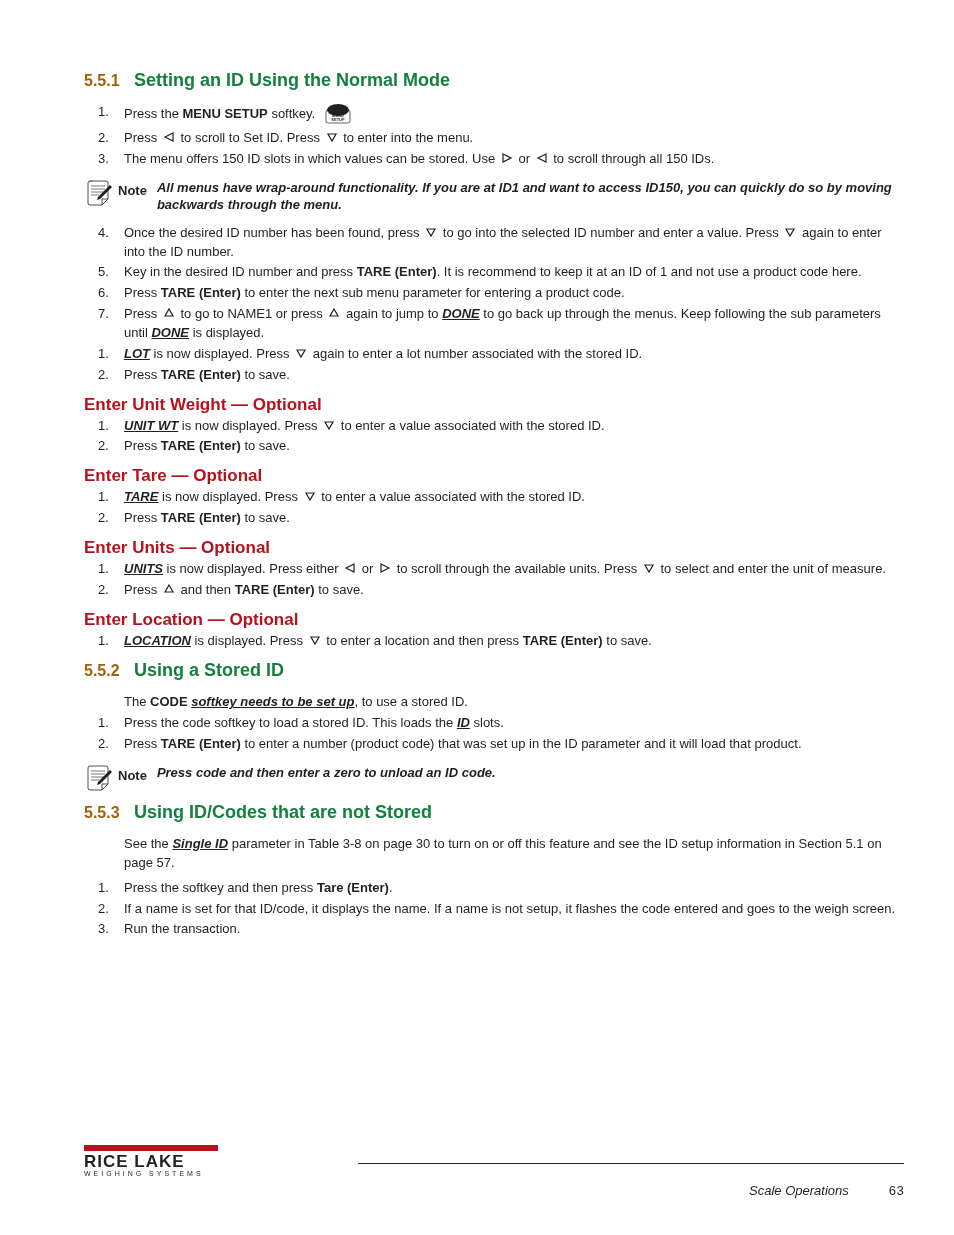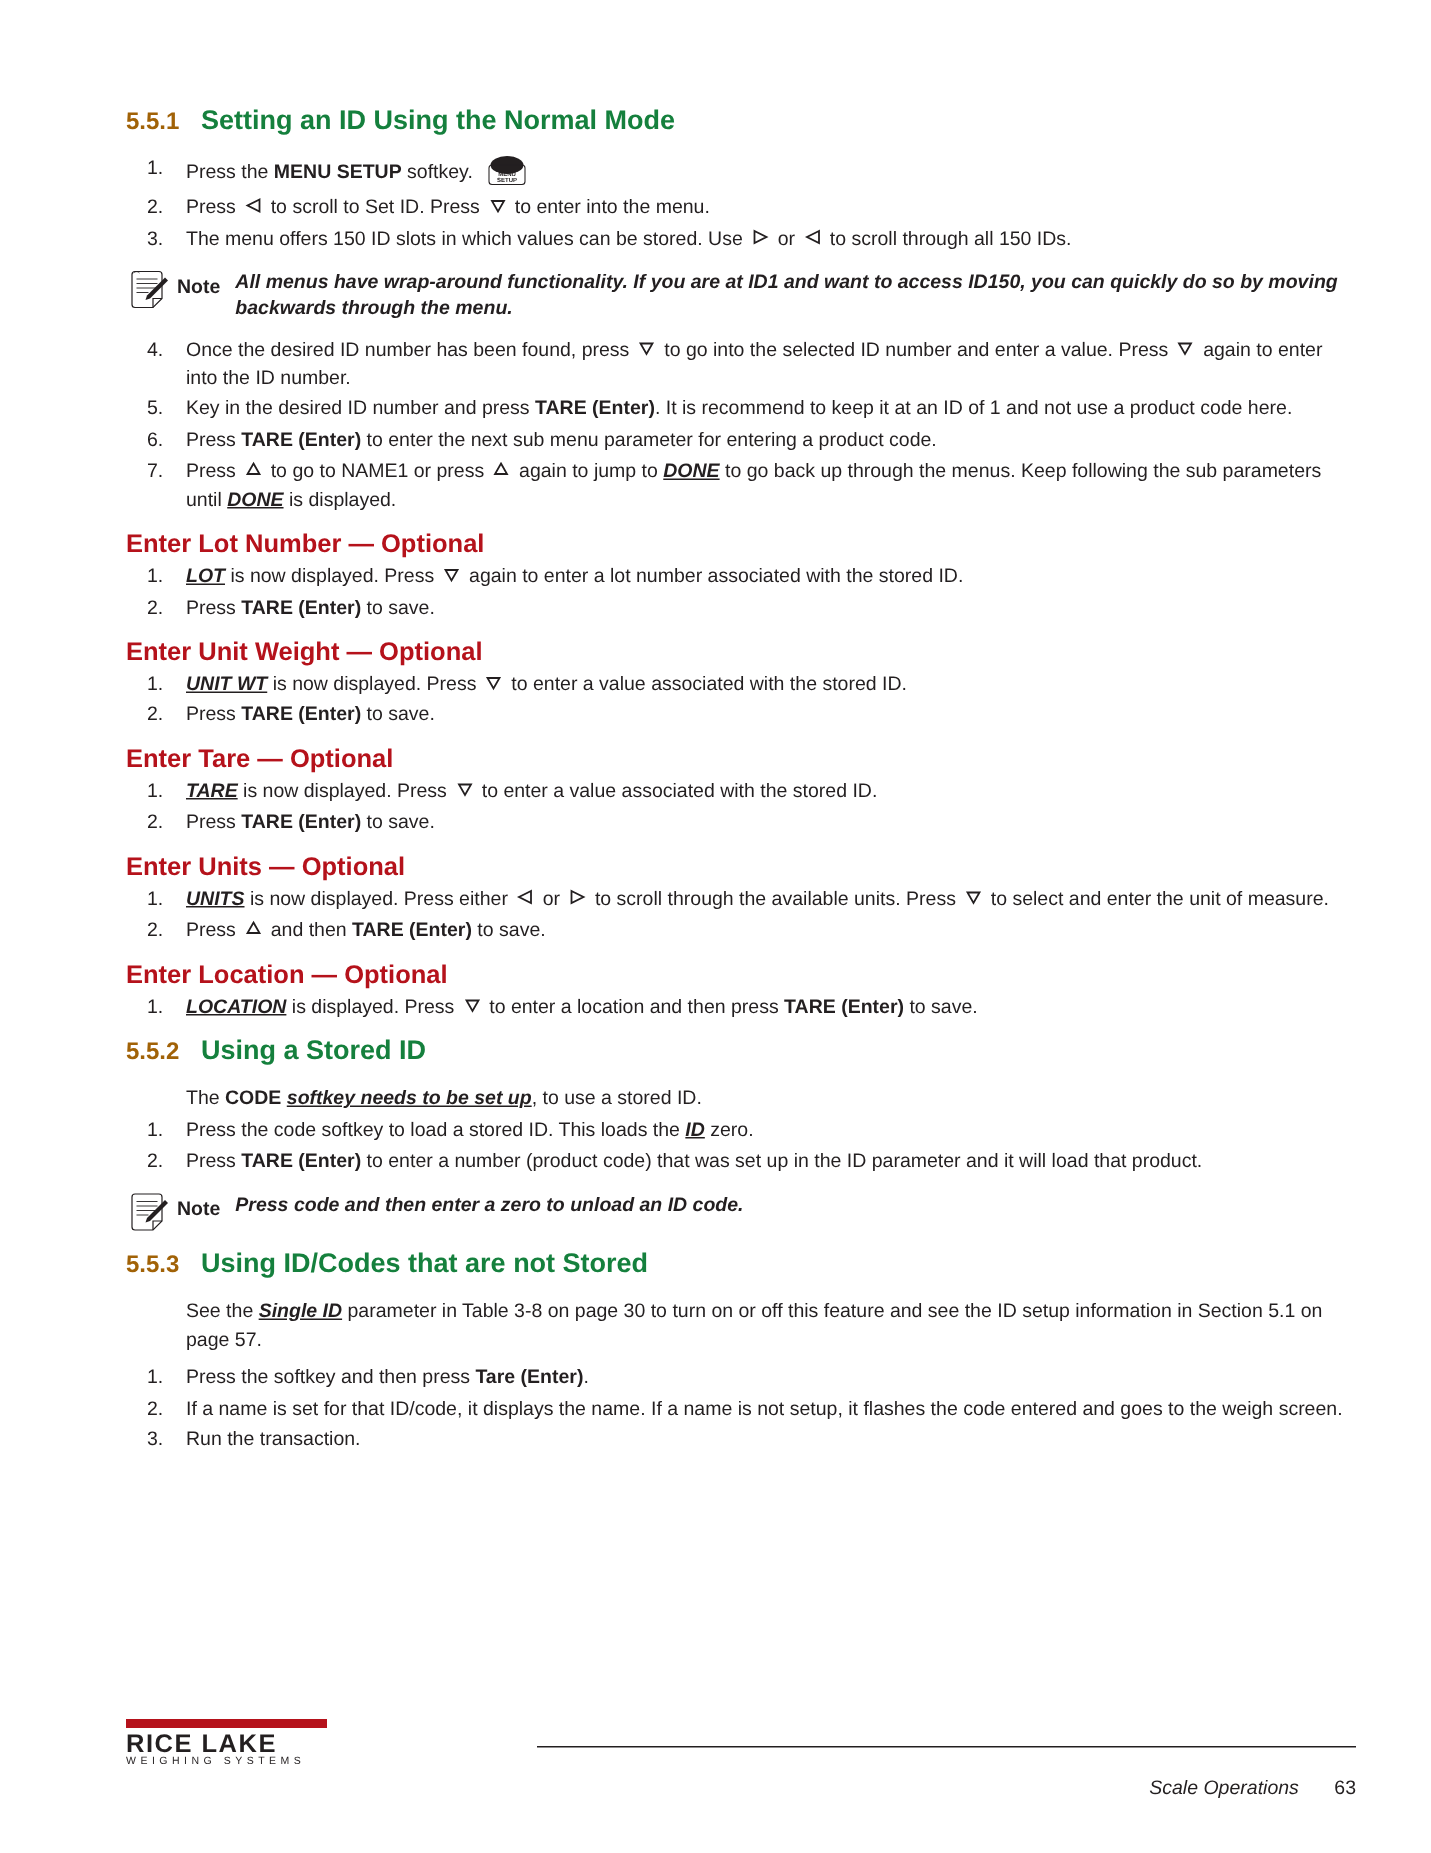--- a/index.html
+++ b/index.html
@@ -121,21 +121,22 @@
     justify-content: space-between;
   }
   .footer-right {
     text-align: right;
     font-style: italic;
     font-size: 13px;
     padding-top: 6px;
   }
   .page-num {
     font-style: normal;
-    margin-left: 20px;
+    margin-left: 36px;
+    font-family: Liberation Mono, monospace;
   }
   .logo-text {
     font-family: "Arial Black", Arial, sans-serif;
     font-weight: 900;
     font-size: 17px;
     letter-spacing: 1px;
     line-height: 1;
   }
   .logo-small {
     font-size: 7px;
@@ -242,21 +243,20 @@
             <path d="M6 2 L10 9 L2 9 Z" fill="none" stroke="#231f20" stroke-width="1.2"></path>
           </svg></span>
       <span> to go to NAME1 or press </span>
       <span class="tri"><svg width="12" height="12">
             <path d="M6 2 L10 9 L2 9 Z" fill="none" stroke="#231f20" stroke-width="1.2"></path>
           </svg></span>
       <span> again to jump to </span><span class="bold italic">DONE</span><span> to go back up through the menus. Keep following the sub parameters until </span><span class="bold italic">DONE</span><span> is displayed.</span>
     </li>
   </ol>
 
-  <div class="red-sub">Enter Lot Number — Optional</div>
   <ol class="steps">
     <li>
       <span class="num">1.</span>
       <span class="bold italic">LOT</span><span> is now displayed. Press </span>
       <span class="tri"><svg width="12" height="12">
             <path d="M2 3 L10 3 L6 10 Z" fill="none" stroke="#231f20" stroke-width="1.2"></path>
           </svg></span>
       <span> again to enter a lot number associated with the stored ID.</span>
     </li>
     <li>
@@ -341,21 +341,21 @@
     <span class="sec-num">5.5.2</span>
     &nbsp;&nbsp;
     <span class="sec-title">Using a Stored ID</span>
   </div>
   <div class="pre-note-line">
     <span>The </span><span class="bold">CODE </span><span class="italic bold"> softkey needs to be set up</span><span>, to use a stored ID.</span>
   </div>
   <ol class="steps">
     <li>
       <span class="num">1.</span>
-      <span>Press the code softkey to load a stored ID. This loads the </span><span class="bold italic">ID</span><span> zero.</span>
+      <span>Press the code softkey to load a stored ID. This loads the </span><span class="bold italic">ID</span><span> slots.</span>
     </li>
     <li>
       <span class="num">2.</span>
       <span>Press </span><span class="bold">TARE (Enter)</span><span> to enter a number (product code) that was set up in the ID parameter and it will load that product.</span>
     </li>
   </ol>
 
   <div class="note-row">
     <div class="note-icon">
       <svg width="28" height="30" viewBox="0 0 28 30">

